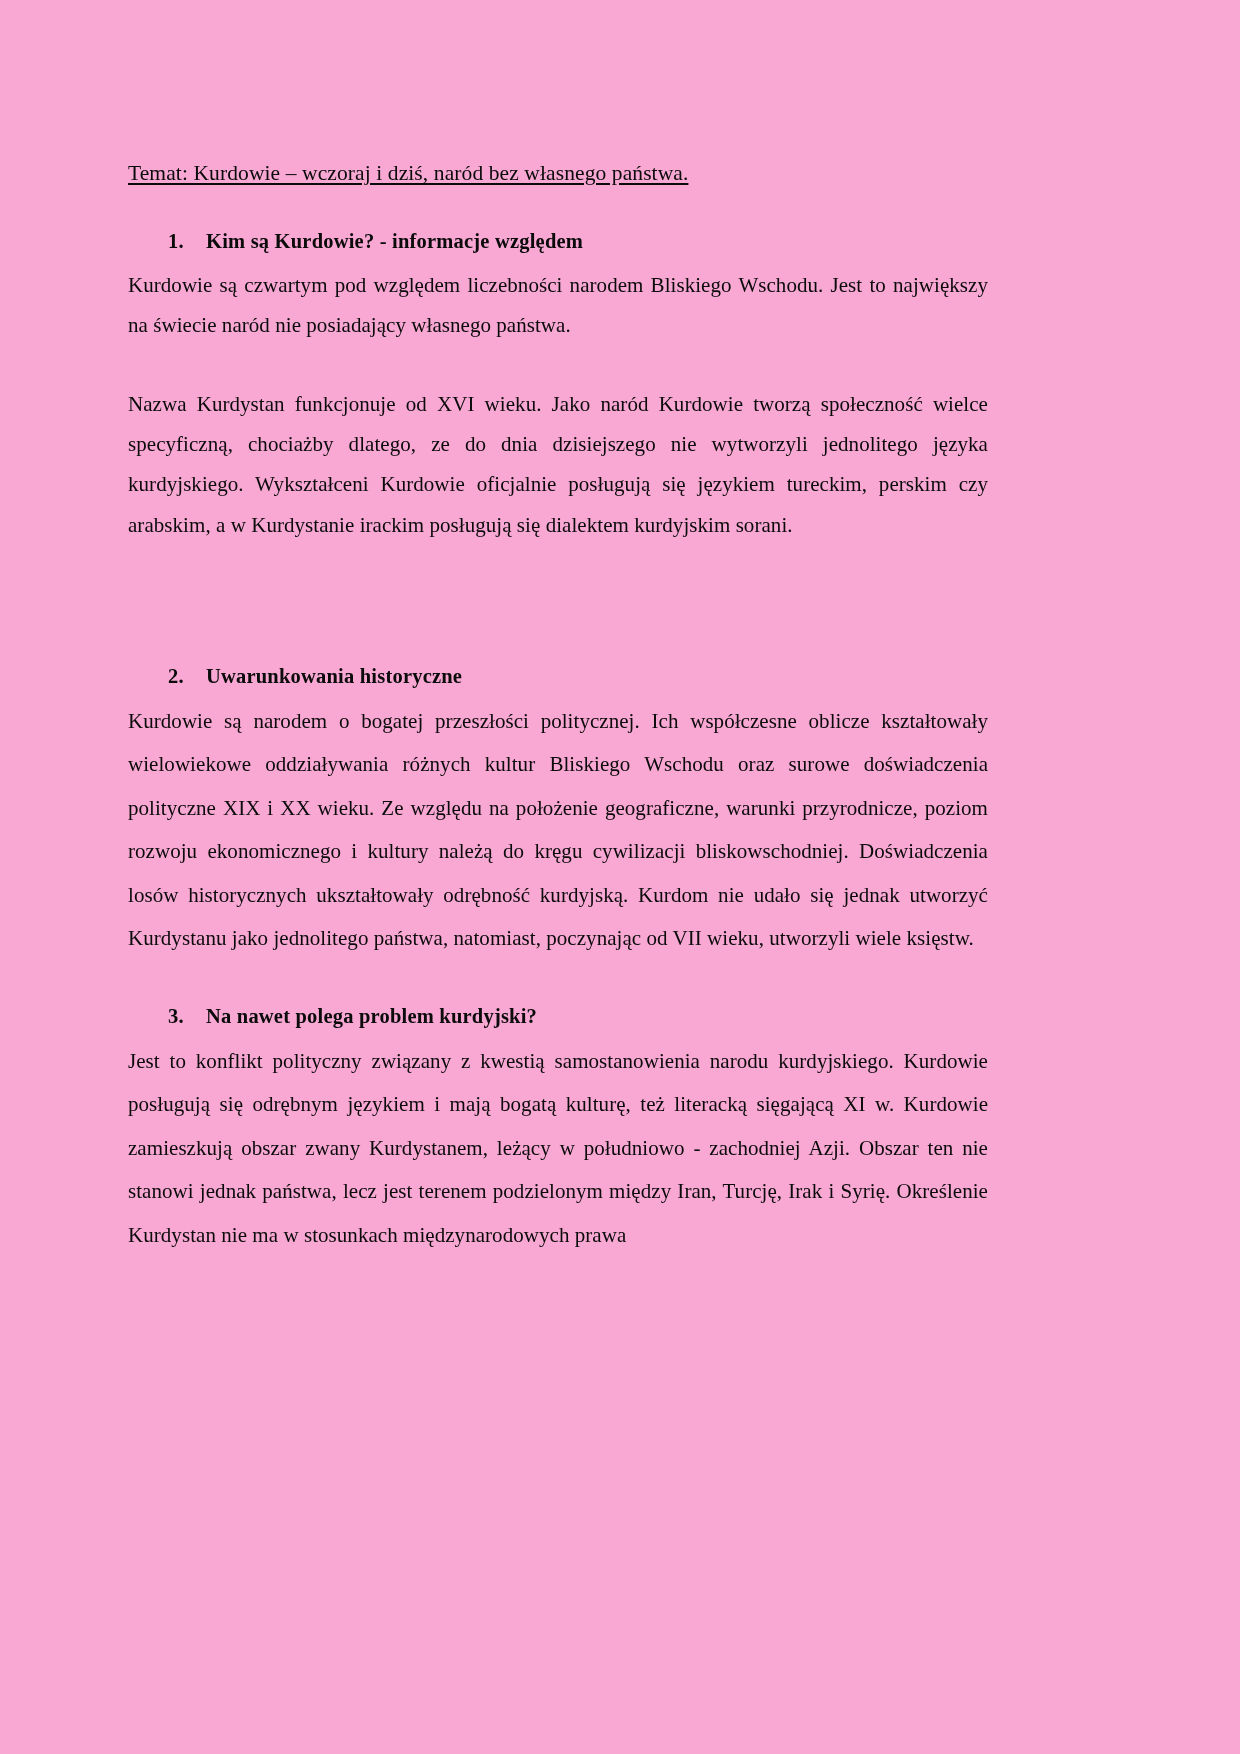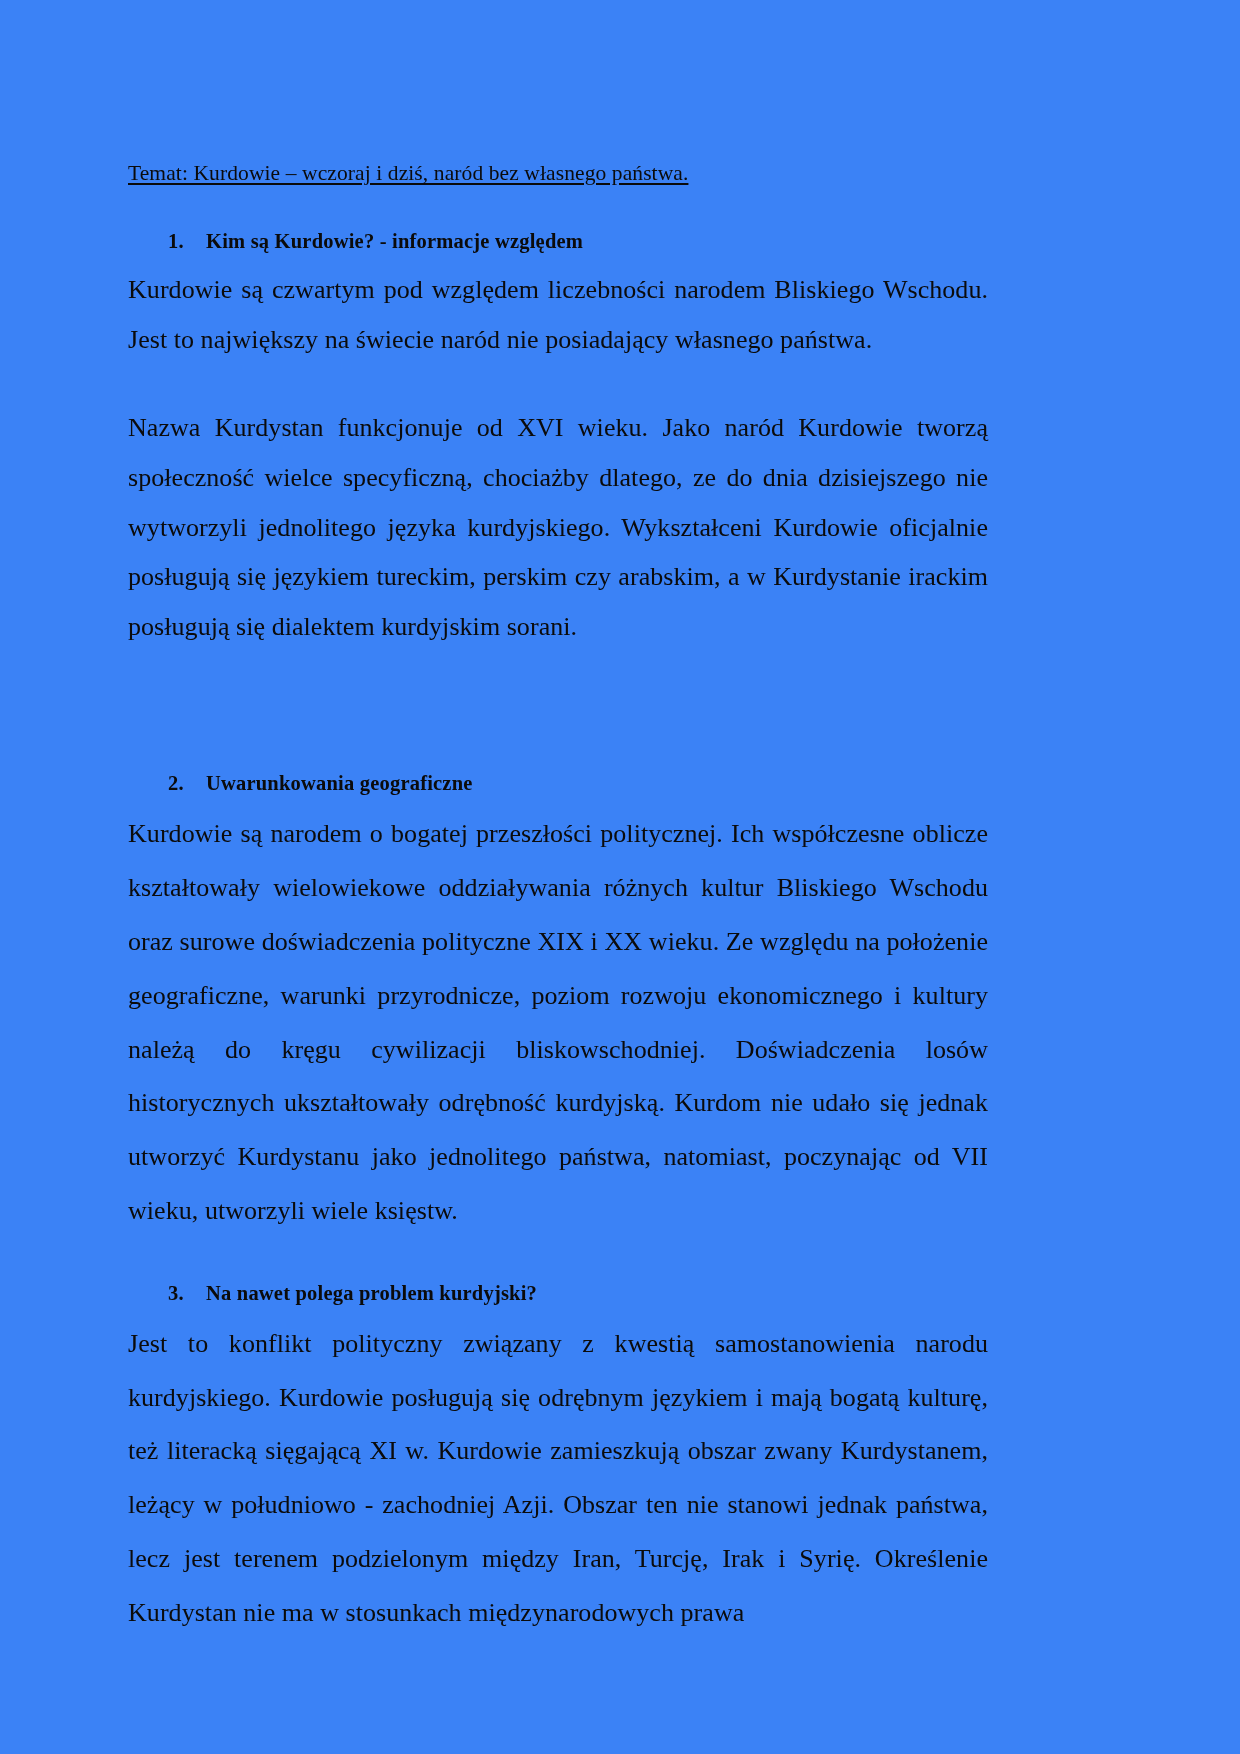--- a/index.html
+++ b/index.html
@@ -8,21 +8,21 @@
     background: #ffffff;
   }
   body {
     font-family: "Liberation Serif", "DejaVu Serif", serif;
     color: #0b0b0b;
   }
   .page {
     position: relative;
     width: 1240px;
     height: 1754px;
-    background: #3b82f6;
+    background: #f9a8d4;
     box-sizing: border-box;
     overflow: hidden;
   }
   .content {
     position: absolute;
     left: 128px;
     top: 160px;
     width: 860px;
   }
   .doc-title {
@@ -45,21 +45,21 @@
     padding-left: 40px;
   }
   .section-heading .num {
     width: 38px;
     flex: 0 0 38px;
   }
   .section-heading .htext {
     flex: 1 1 auto;
   }
   .para {
-    font-size: 26px;
+    font-size: 21px;
     line-height: 1.92;
     text-align: justify;
     text-justify: inter-word;
     margin: 0;
     letter-spacing: 0.05px;
   }
   .para.loose {
     line-height: 2.07;
   }
   .gap-lg { height: 38px; }
@@ -81,21 +81,21 @@
     <p class="para">Kurdowie są czwartym pod względem liczebności narodem Bliskiego Wschodu. Jest to największy na świecie naród nie posiadający własnego państwa.</p>
     <div class="gap-lg"></div>
     <p class="para">Nazwa Kurdystan funkcjonuje od XVI wieku. Jako naród Kurdowie tworzą społeczność wielce specyficzną, chociażby dlatego, ze do dnia dzisiejszego nie wytworzyli jednolitego języka kurdyjskiego. Wykształceni Kurdowie oficjalnie posługują się językiem tureckim, perskim czy arabskim, a w Kurdystanie irackim posługują się dialektem kurdyjskim sorani.</p>
     <div class="gap-lg"></div>
     <div class="gap-lg"></div>
 
     <div class="gap-xl"></div>
 
     <div class="section-heading">
       <span class="num">2.</span>
-      <span class="htext">Uwarunkowania geograficzne</span>
+      <span class="htext">Uwarunkowania historyczne</span>
     </div>
 
     <p class="para loose">Kurdowie są narodem o bogatej przeszłości politycznej. Ich współczesne oblicze kształtowały wielowiekowe oddziaływania różnych kultur Bliskiego Wschodu oraz surowe doświadczenia polityczne XIX i XX wieku. Ze względu na położenie geograficzne, warunki przyrodnicze, poziom rozwoju ekonomicznego i kultury należą do kręgu cywilizacji bliskowschodniej. Doświadczenia losów historycznych ukształtowały odrębność kurdyjską. Kurdom nie udało się jednak utworzyć Kurdystanu jako jednolitego państwa, natomiast, poczynając od VII wieku, utworzyli wiele księstw.</p>
 
     <div class="gap-xl"></div>
 
     <div class="section-heading">
       <span class="num">3.</span>
       <span class="htext">Na nawet polega problem kurdyjski?</span>
     </div>

